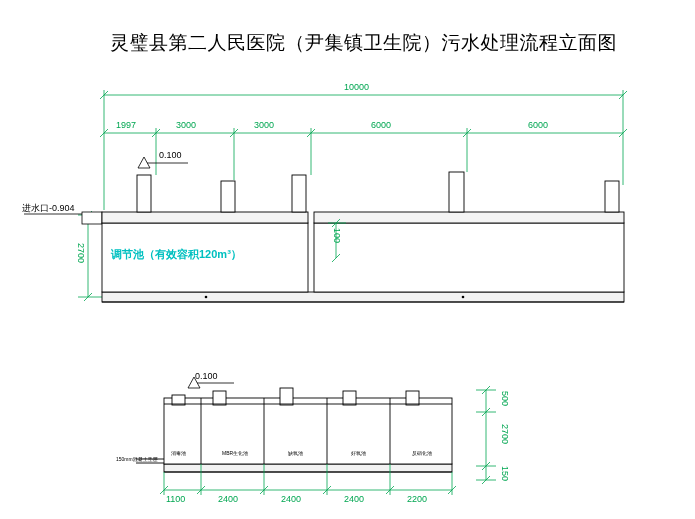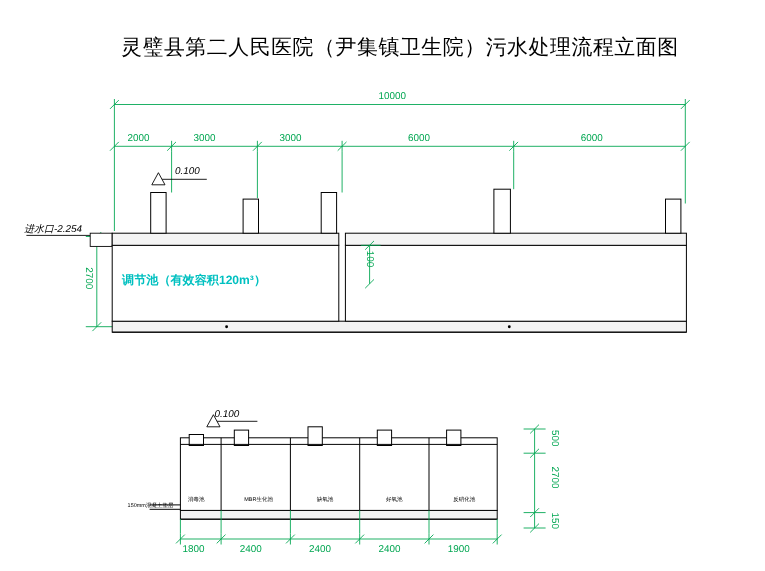--- a/index.html
+++ b/index.html
@@ -8,21 +8,21 @@
     font-family:"Liberation Sans","DejaVu Sans",sans-serif;
     overflow:hidden;
   }
   .canvas{position:absolute;left:16px;top:0;width:695px;height:519px;}
   .title{
     position:absolute;left:0;top:30px;width:695px;text-align:center;
     font-size:19px;color:#000;letter-spacing:0.5px;
     font-family:"DejaVu Sans","Liberation Sans",sans-serif;
   }
   .lbl{position:absolute;font-size:9px;color:#00a651;white-space:nowrap;}
-  .lbl-blk{position:absolute;font-size:9px;color:#000;white-space:nowrap;font-style:italic;}
+  .lbl-blk{position:absolute;font-size:9px;color:#000;white-space:nowrap;}
   .lbl-cy{position:absolute;font-size:11px;color:#00c0c0;white-space:nowrap;font-weight:bold;}
   .lbl-tiny{position:absolute;font-size:5px;color:#000;white-space:nowrap;}
   .vert{writing-mode:vertical-rl;text-orientation:mixed;}
   svg{position:absolute;left:0;top:0;}
 </style>
 </head>
 <body>
 
 <div class="canvas">
 
@@ -168,29 +168,29 @@
       <line x1="185" y1="464" x2="185" y2="485"></line>
       <line x1="248" y1="464" x2="248" y2="485"></line>
       <line x1="311" y1="464" x2="311" y2="485"></line>
       <line x1="374" y1="464" x2="374" y2="485"></line>
       <line x1="436" y1="472" x2="436" y2="485"></line>
     </g>
   </svg>
 
   <div class="lbl" style="left:328px;top:82px;">10000</div>
 
-  <div class="lbl" style="left:100px;top:120px;">2000</div>
+  <div class="lbl" style="left:100px;top:120px;">1997</div>
   <div class="lbl" style="left:160px;top:120px;">3000</div>
   <div class="lbl" style="left:238px;top:120px;">3000</div>
   <div class="lbl" style="left:355px;top:120px;">6000</div>
   <div class="lbl" style="left:512px;top:120px;">6000</div>
 
   <div class="lbl-blk" style="left:143px;top:150px;">0.100</div>
 
-  <div class="lbl-blk" style="left:6px;top:202px;">进水口-2.254</div>
+  <div class="lbl-blk" style="left:6px;top:202px;">进水口-0.904</div>
 
   <div class="lbl vert" style="left:60px;top:243px;">2700</div>
 
   <div class="lbl vert" style="left:316px;top:228px;">100</div>
 
   <div class="lbl-cy" style="left:95px;top:247px;">调节池（有效容积120m³）</div>
 
   <div class="lbl-blk" style="left:179px;top:371px;">0.100</div>
 
   <div class="lbl-tiny" style="left:100px;top:456px;">150mm混凝土垫层</div>
@@ -198,19 +198,19 @@
   <div class="lbl-tiny" style="left:155px;top:450px;">消毒池</div>
   <div class="lbl-tiny" style="left:206px;top:450px;">MBR生化池</div>
   <div class="lbl-tiny" style="left:272px;top:450px;">缺氧池</div>
   <div class="lbl-tiny" style="left:335px;top:450px;">好氧池</div>
   <div class="lbl-tiny" style="left:396px;top:450px;">反硝化池</div>
 
   <div class="lbl vert" style="left:484px;top:391px;">500</div>
   <div class="lbl vert" style="left:484px;top:424px;">2700</div>
   <div class="lbl vert" style="left:484px;top:466px;">150</div>
 
-  <div class="lbl" style="left:150px;top:494px;">1800</div>
+  <div class="lbl" style="left:150px;top:494px;">1100</div>
   <div class="lbl" style="left:202px;top:494px;">2400</div>
   <div class="lbl" style="left:265px;top:494px;">2400</div>
   <div class="lbl" style="left:328px;top:494px;">2400</div>
-  <div class="lbl" style="left:391px;top:494px;">1900</div>
+  <div class="lbl" style="left:391px;top:494px;">2200</div>
 
 </div>
 
 </body></html>

